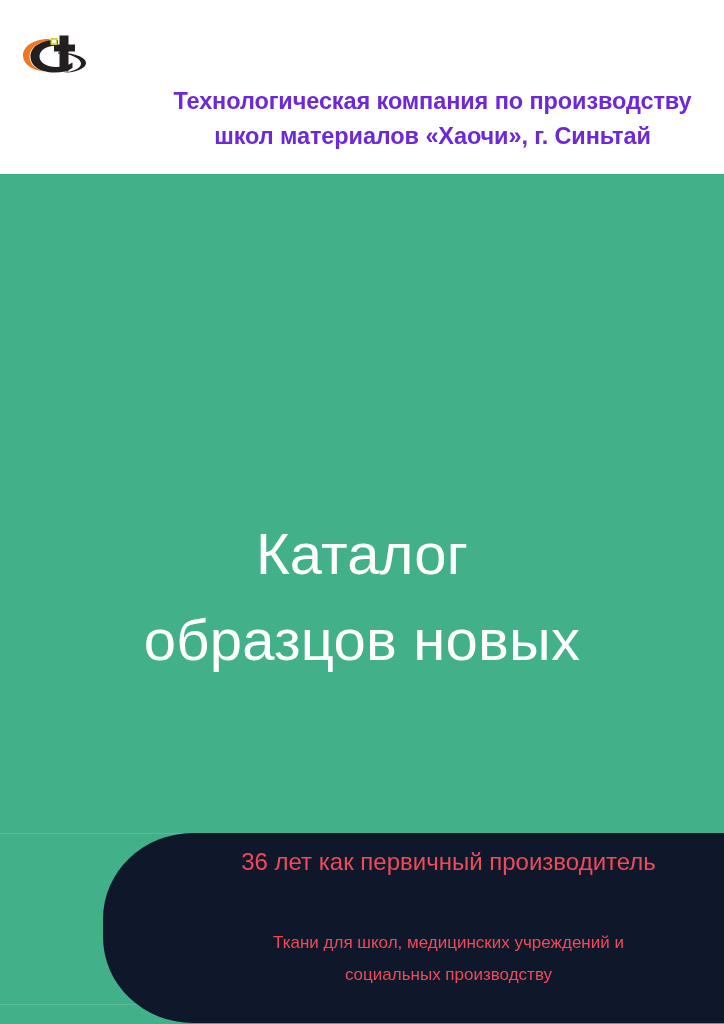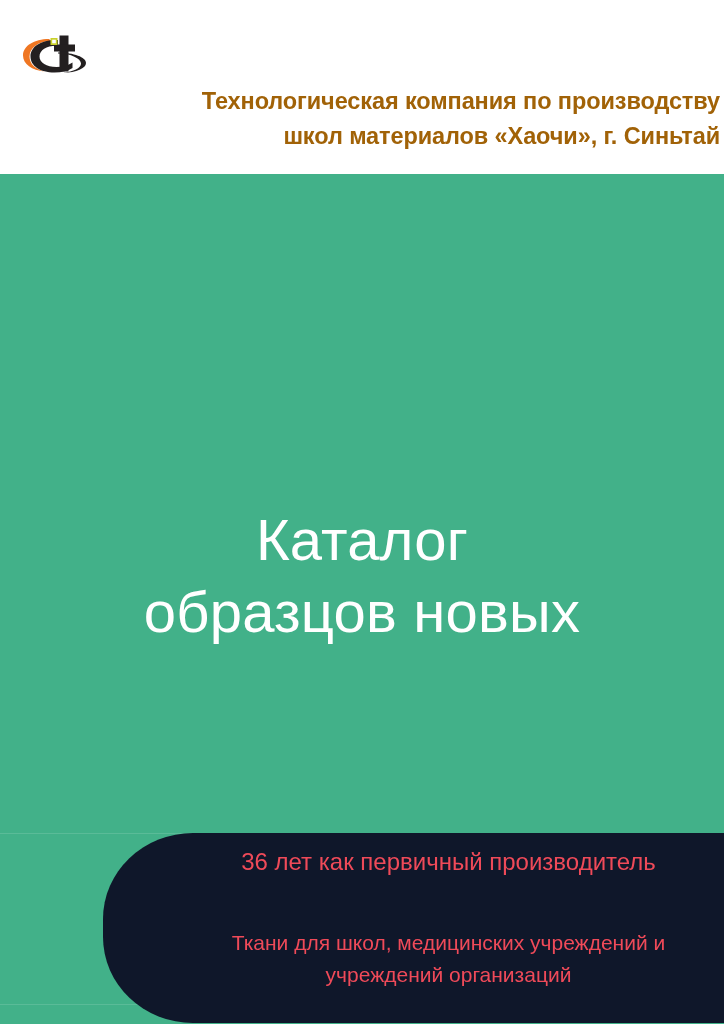--- a/index.html
+++ b/index.html
@@ -37,22 +37,22 @@
   }
   .company-name {
     position: absolute;
     left: 145px;
     top: 84px;
     width: 575px;
     font-size: 23.5px;
     line-height: 35px;
     font-weight: 700;
     letter-spacing: -0.1px;
-    color: #a16207;
-    text-align: right;
+    color: #6d28d9;
+    text-align: center;
   }
 
   
   .green-body {
     position: absolute;
     left: 0;
     top: 174px;
     width: 724px;
     height: 850px;
     background: #42b189;
@@ -73,21 +73,21 @@
     left: 0;
     top: 330px;
     width: 724px;
     text-align: center;
     color: #ffffff;
     font-size: 58px;
     line-height: 72px;
     font-weight: 400;
     letter-spacing: 0.2px;
   }
-  .catalog-title .line { display: block; }
+  .catalog-title .line { display: block; margin-top: 14px; }
 
   
   .banner {
     position: absolute;
     left: 103px;
     top: 659px;
     width: 621px;
     height: 190px;
     background: #0f172a;
     border-top-left-radius: 90px 86px;
@@ -111,21 +111,21 @@
     color: #ef4a59;
     font-size: 24px;
     line-height: 30px;
     font-weight: 400;
     text-align: center;
     white-space: nowrap;
     margin-bottom: 14px;
   }
   .banner-line-2 {
     color: #ef4a59;
-    font-size: 21px;
+    font-size: 17px;
     line-height: 32px;
     font-weight: 400;
     text-align: center;
     width: 540px;
     margin-top: 36px;
   }
 </style>
 </head>
 <body>
 
@@ -168,20 +168,20 @@
       <span class="line">Каталог</span>
       <span class="line">образцов новых</span>
     </div>
 
     <div class="banner">
       <div class="banner-inner">
         <div class="banner-line-1">36 лет как первичный производитель</div>
         <div class="banner-line-2">
           <span>Ткани для школ, медицинских учреждений и</span>
           <br>
-          <span>учреждений организаций</span>
+          <span>социальных производству</span>
         </div>
       </div>
     </div>
 
   </div>
 
 </div>
 
 </body></html>

